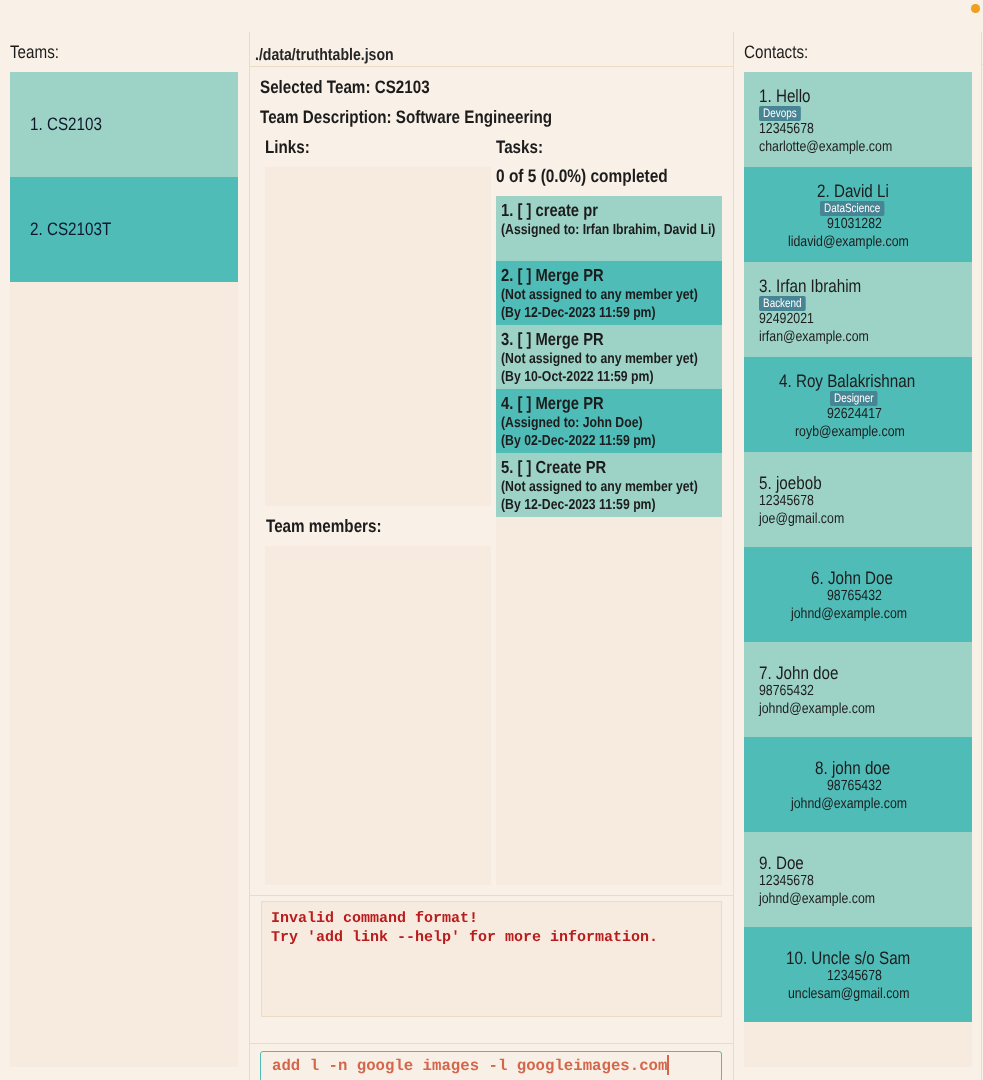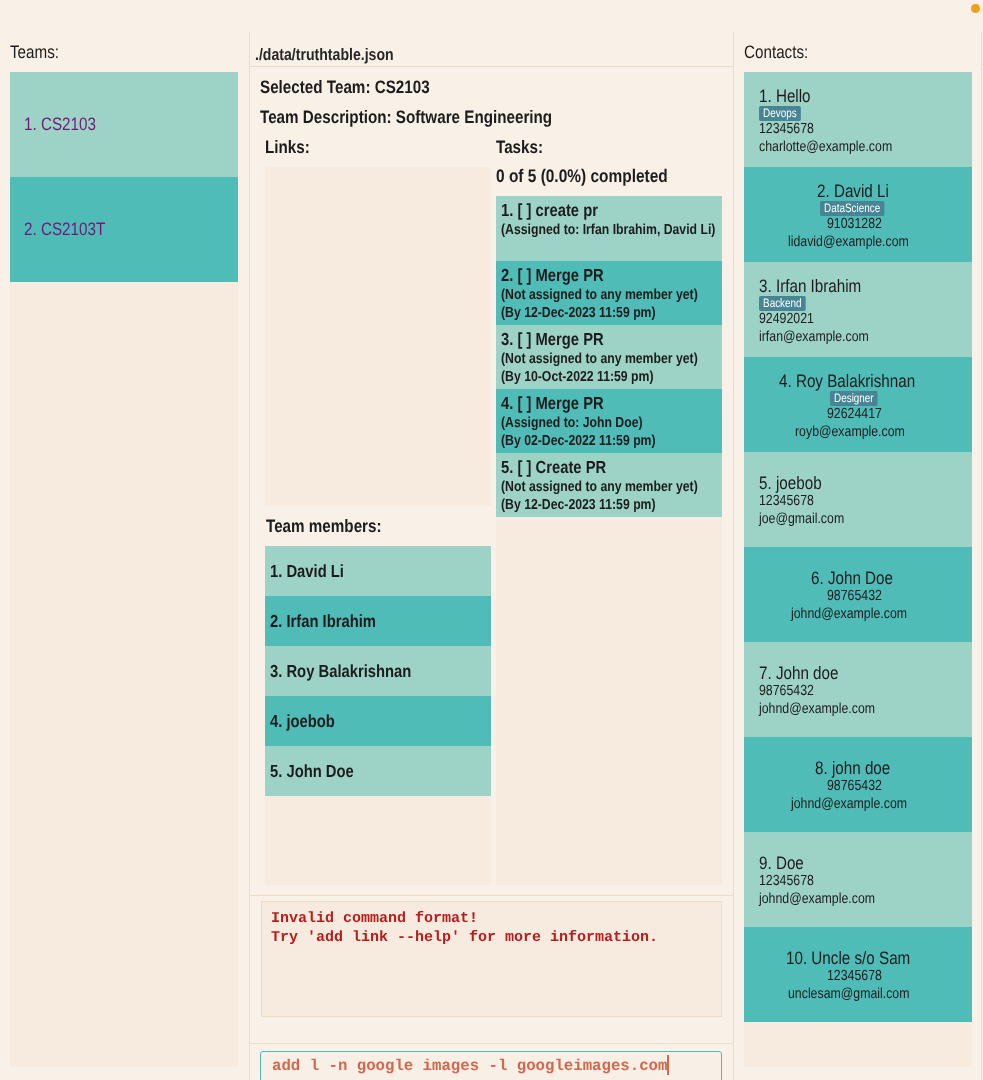--- a/index.html
+++ b/index.html
@@ -29,22 +29,22 @@
   .divider-mr{position:absolute;left:733px;top:32px;width:1px;height:1048px;background:#EADDC4;z-index:5;}
   .colR{position:absolute;left:734px;top:32px;width:247px;height:1048px;
         background:#F9F0E7;}
   .divider-rr{position:absolute;left:981px;top:32px;width:1px;height:1048px;background:#EADDC4;z-index:5;}
 
   
   .teams-label{position:absolute;left:10px;top:11px;font-size:18px;line-height:18px;
              transform:scaleX(0.845);transform-origin:left center;}
   .vp-teams{position:absolute;left:10px;top:40px;width:228px;height:995px;background:#F7EBDF;}
   .teams-list{position:absolute;left:10px;top:40px;width:228px;}
-  .team-cell{height:105px;display:flex;align-items:center;padding-left:14px;
-             font-size:18px;color:#701a75;}
+  .team-cell{height:105px;display:flex;align-items:center;padding-left:20px;
+             font-size:18px;color:#0f172a;}
   .team-cell>span{display:inline-block;transform:scaleX(0.845);transform-origin:left center;}
   .rlight{background:#9DD3C6;}
   .rdark{background:#4FBCB8;align-items:center;}
 
   
   .filebar{position:absolute;left:0;top:0;width:484px;height:27px;
            background:#F9F0E7;border-bottom:1px solid #EADDC4;
            font-size:16.7px;color:#262626;line-height:29px;padding-left:5px;
            white-space:nowrap;}
   .filebar>span{display:inline-block;transform:scaleX(0.845);transform-origin:left center;}
@@ -182,37 +182,20 @@
         <div class="task-sub">(By 02-Dec-2022 11:59 pm)</div>
       </div>
       <div class="task-cell rlight h2">
         <div class="task-title">5. [ ] Create PR</div>
         <div class="task-sub">(Not assigned to any member yet)</div>
         <div class="task-sub">(By 12-Dec-2023 11:59 pm)</div>
       </div>
     </div>
 
   <div class="members-label">Team members:</div>
-  <div class="members-list" id="members-list">
-      <div class="member-cell rlight">
-        <span>1. David Li</span>
-      </div>
-      <div class="member-cell rdark">
-        <span>2. Irfan Ibrahim</span>
-      </div>
-      <div class="member-cell rlight">
-        <span>3. Roy Balakrishnan</span>
-      </div>
-      <div class="member-cell rdark">
-        <span>4. joebob</span>
-      </div>
-      <div class="member-cell rlight">
-        <span>5. John Doe</span>
-      </div>
-    </div>
 
   <div class="resultwrap"></div>
   <div class="resultbox">Invalid command format!
 Try 'add link --help' for more information.</div>
 
   <div class="cmdwrap"></div>
   <div class="cmdbox"><span id="cmdtext">add l -n google images -l googleimages.com</span><span class="caret"></span></div>
 </div>
 
 <div class="colR">

